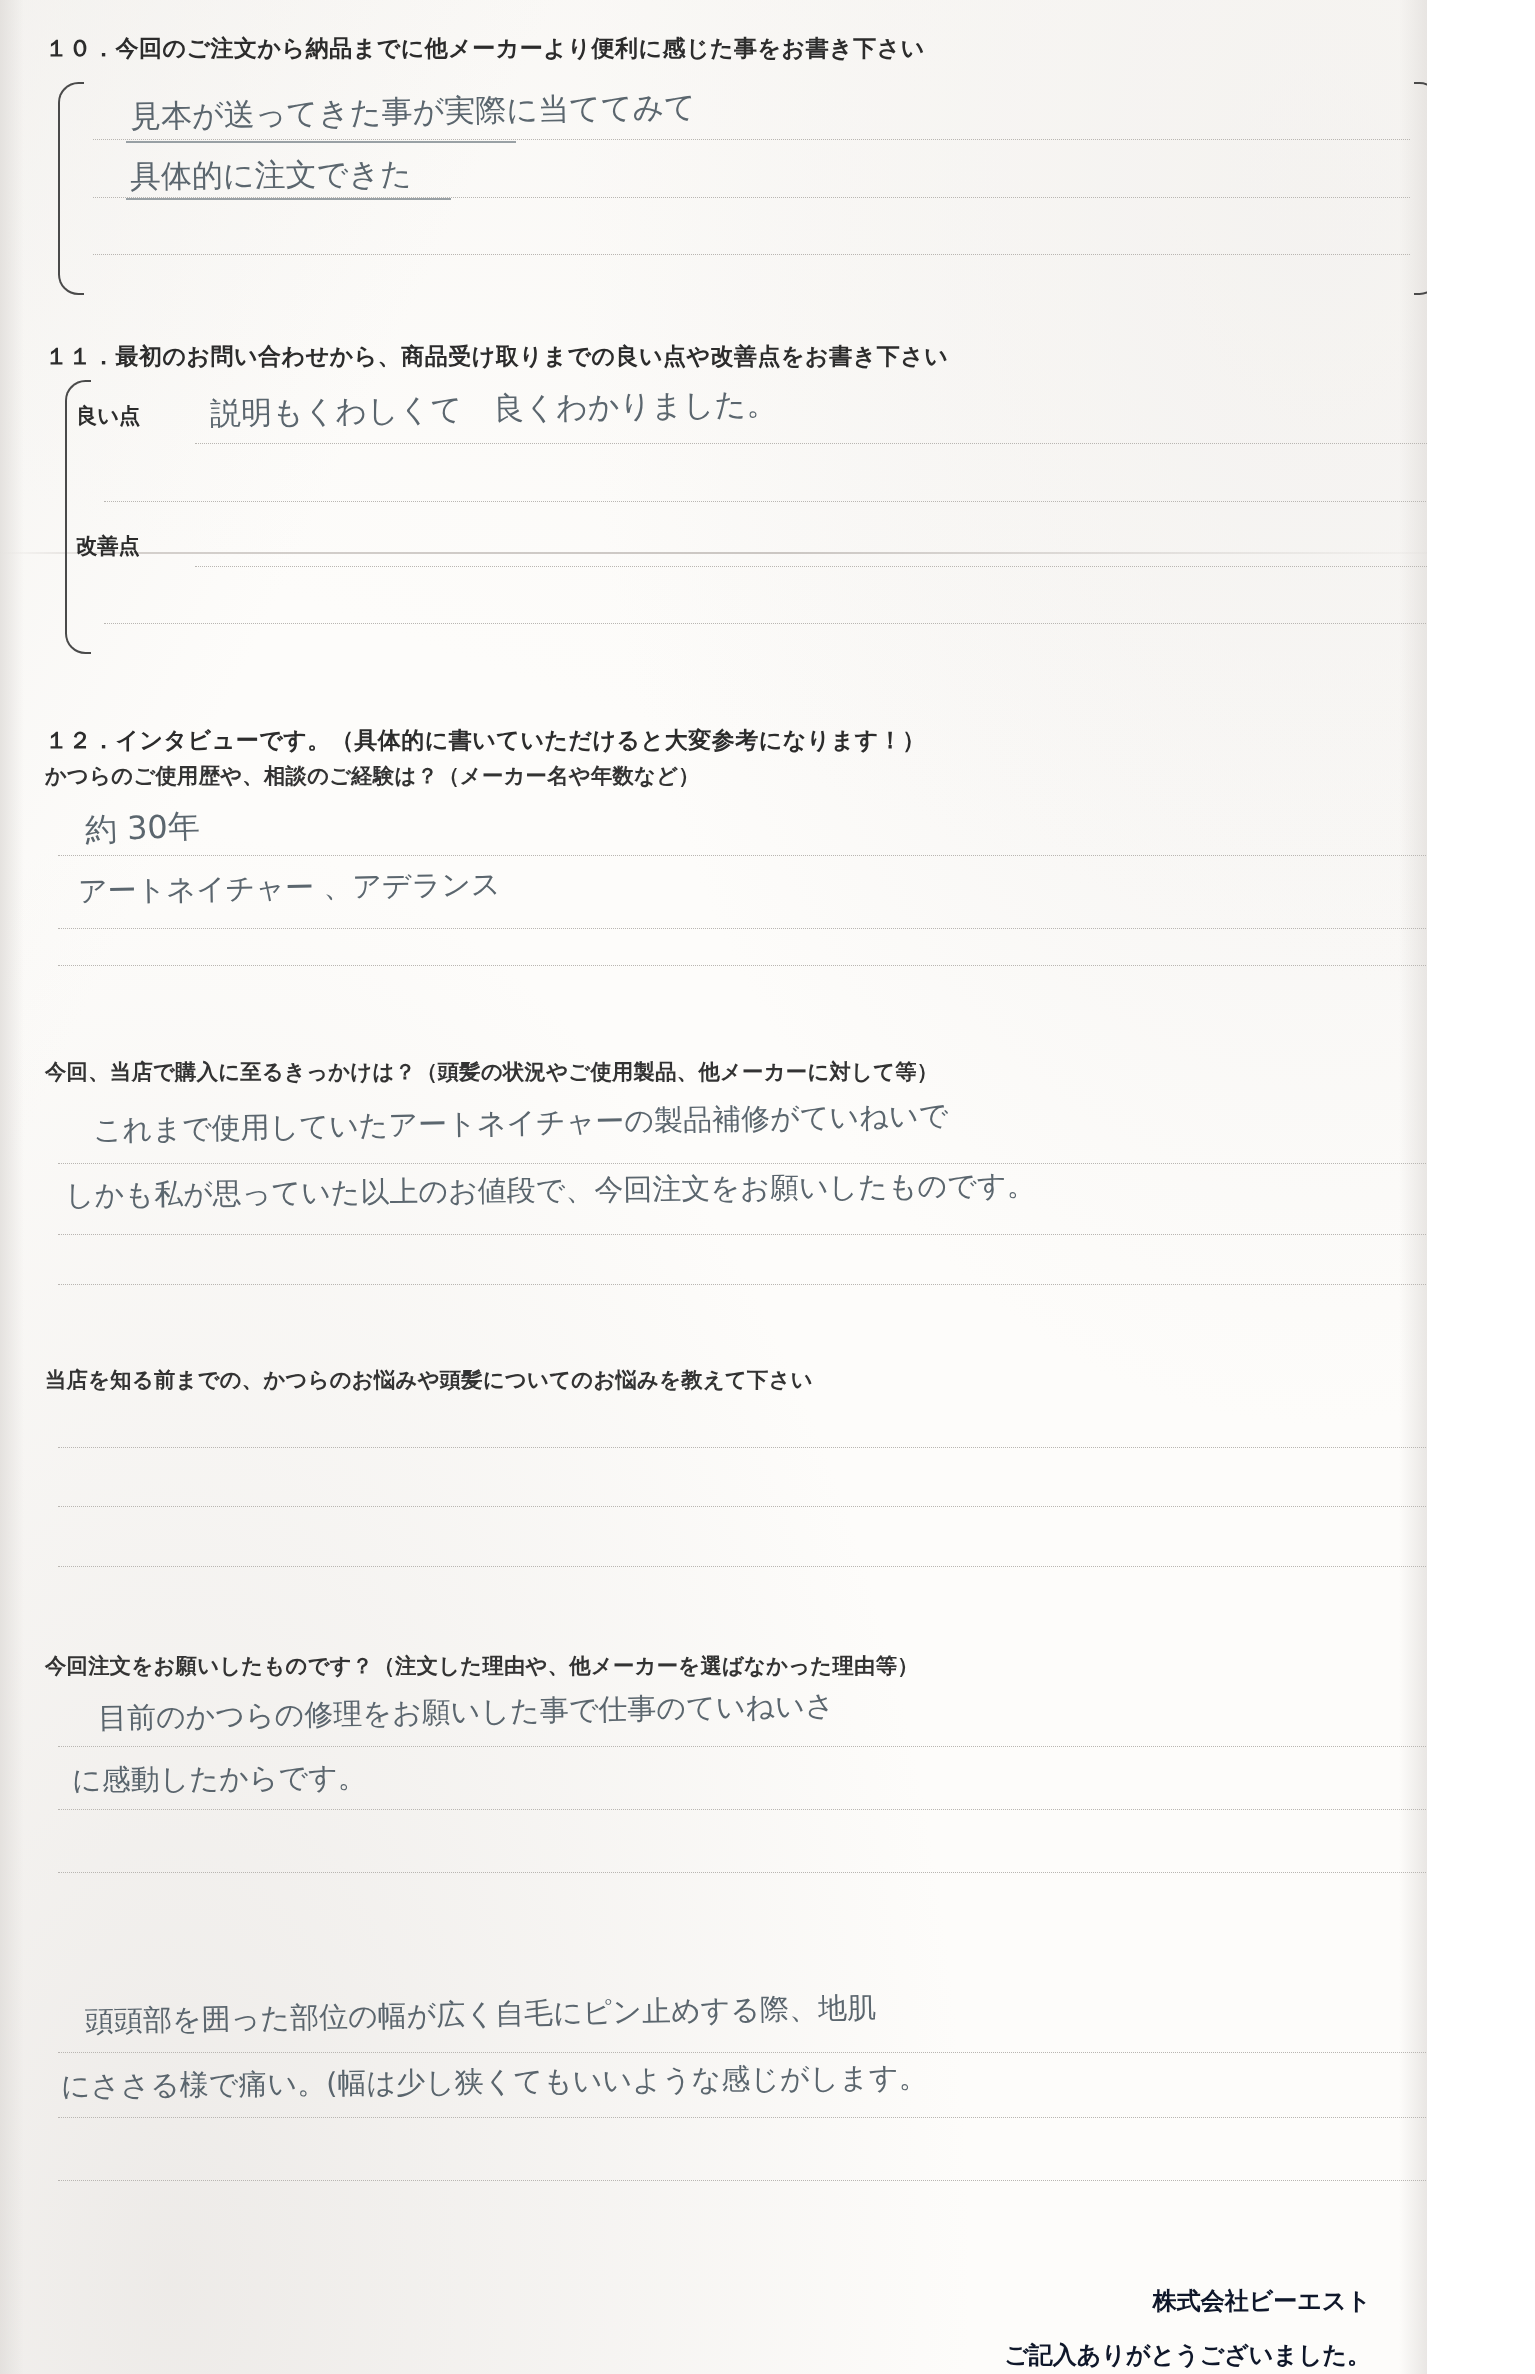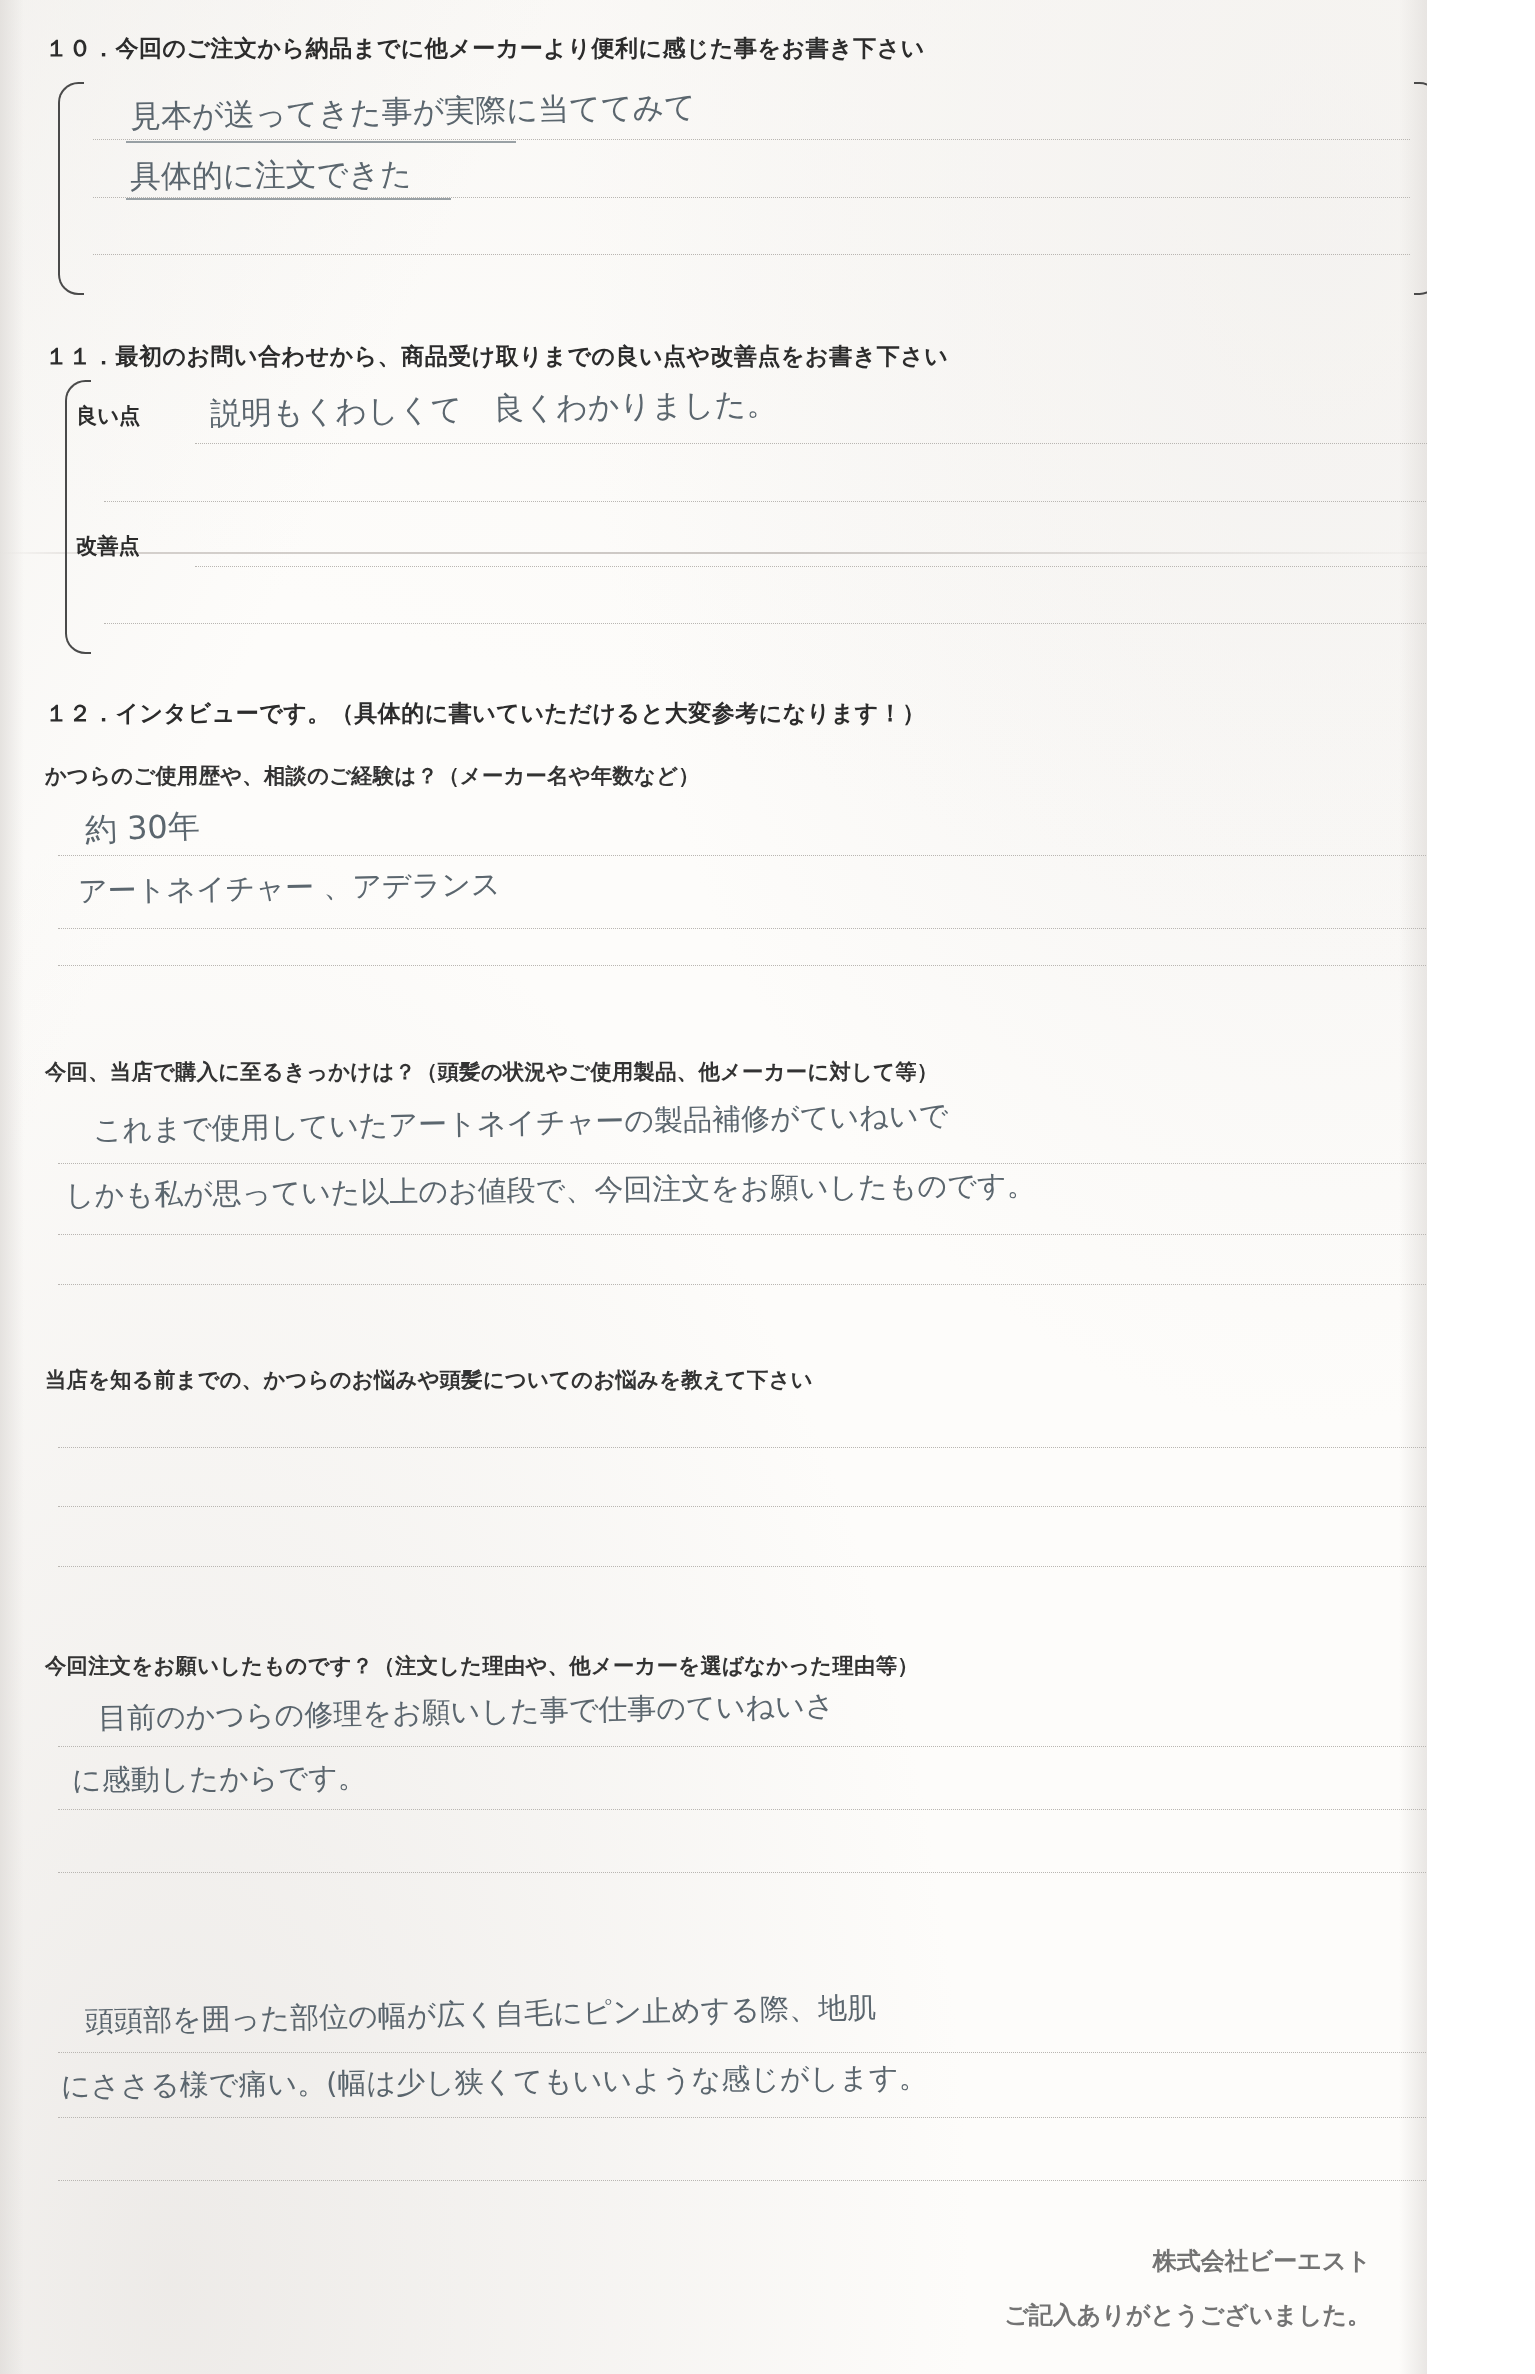--- a/index.html
+++ b/index.html
@@ -125,25 +125,26 @@
     position: absolute;
     height: 1.9px;
     background: #66727a;
     opacity: 0.65;
   }
 
   
   .footer-line {
     position: absolute;
     right: 56px;
-    color: #737373;
+    color: #0f172a;
     font-weight: bold;
     font-size: 24px;
     white-space: nowrap;
     text-align: right;
+    margin-top: 40px;
   }
 </style>
 </head>
 <body>
 
 <div class="page">
 
   <div class="paper-tint"></div>
   <div class="edge-shadow-left"></div>
   <div class="edge-shadow-right"></div>
@@ -175,21 +176,21 @@
   <div class="label-inline" style="left:76px; top:401px;">良い点</div>
   <div class="rule" style="left:195px; top:443px; width:1234px;"></div>
   <div class="hand tilt2" style="left:210px; top:393px; font-size:31px;">説明もくわしくて　良くわかりました。</div>
 
   <div class="rule" style="left:104px; top:501px; width:1326px;"></div>
 
   <div class="label-inline" style="left:76px; top:531px;">改善点</div>
   <div class="rule" style="left:195px; top:566px; width:1234px;"></div>
   <div class="rule" style="left:104px; top:623px; width:1326px;"></div>
 
-  <div class="q-heading" style="left:45px; top:698px;font-family:Liberation Serif, serif;">１２．インタビューです。（具体的に書いていただけると大変参考になります！）</div>
+  <div class="q-heading" style="left:45px; top:725px;font-family:Liberation Serif, serif;">１２．インタビューです。（具体的に書いていただけると大変参考になります！）</div>
 
   <div class="q-sub" style="left:45px; top:761px;">かつらのご使用歴や、相談のご経験は？（メーカー名や年数など）</div>
   <div class="rule" style="left:58px; top:855px; width:1382px;"></div>
   <div class="rule" style="left:58px; top:928px; width:1382px;"></div>
   <div class="rule" style="left:58px; top:965px; width:1382px;"></div>
   <div class="hand tilt3" style="left:85px; top:809px; font-size:32px;">約 30年</div>
   <div class="hand tilt2" style="left:78px; top:872px; font-size:29px;">アートネイチャー 、アデランス</div>
 
   <div class="q-sub" style="left:45px; top:1057px;">今回、当店で購入に至るきっかけは？（頭髪の状況やご使用製品、他メーカーに対して等）</div>
   <div class="rule" style="left:58px; top:1163px; width:1382px;"></div>

